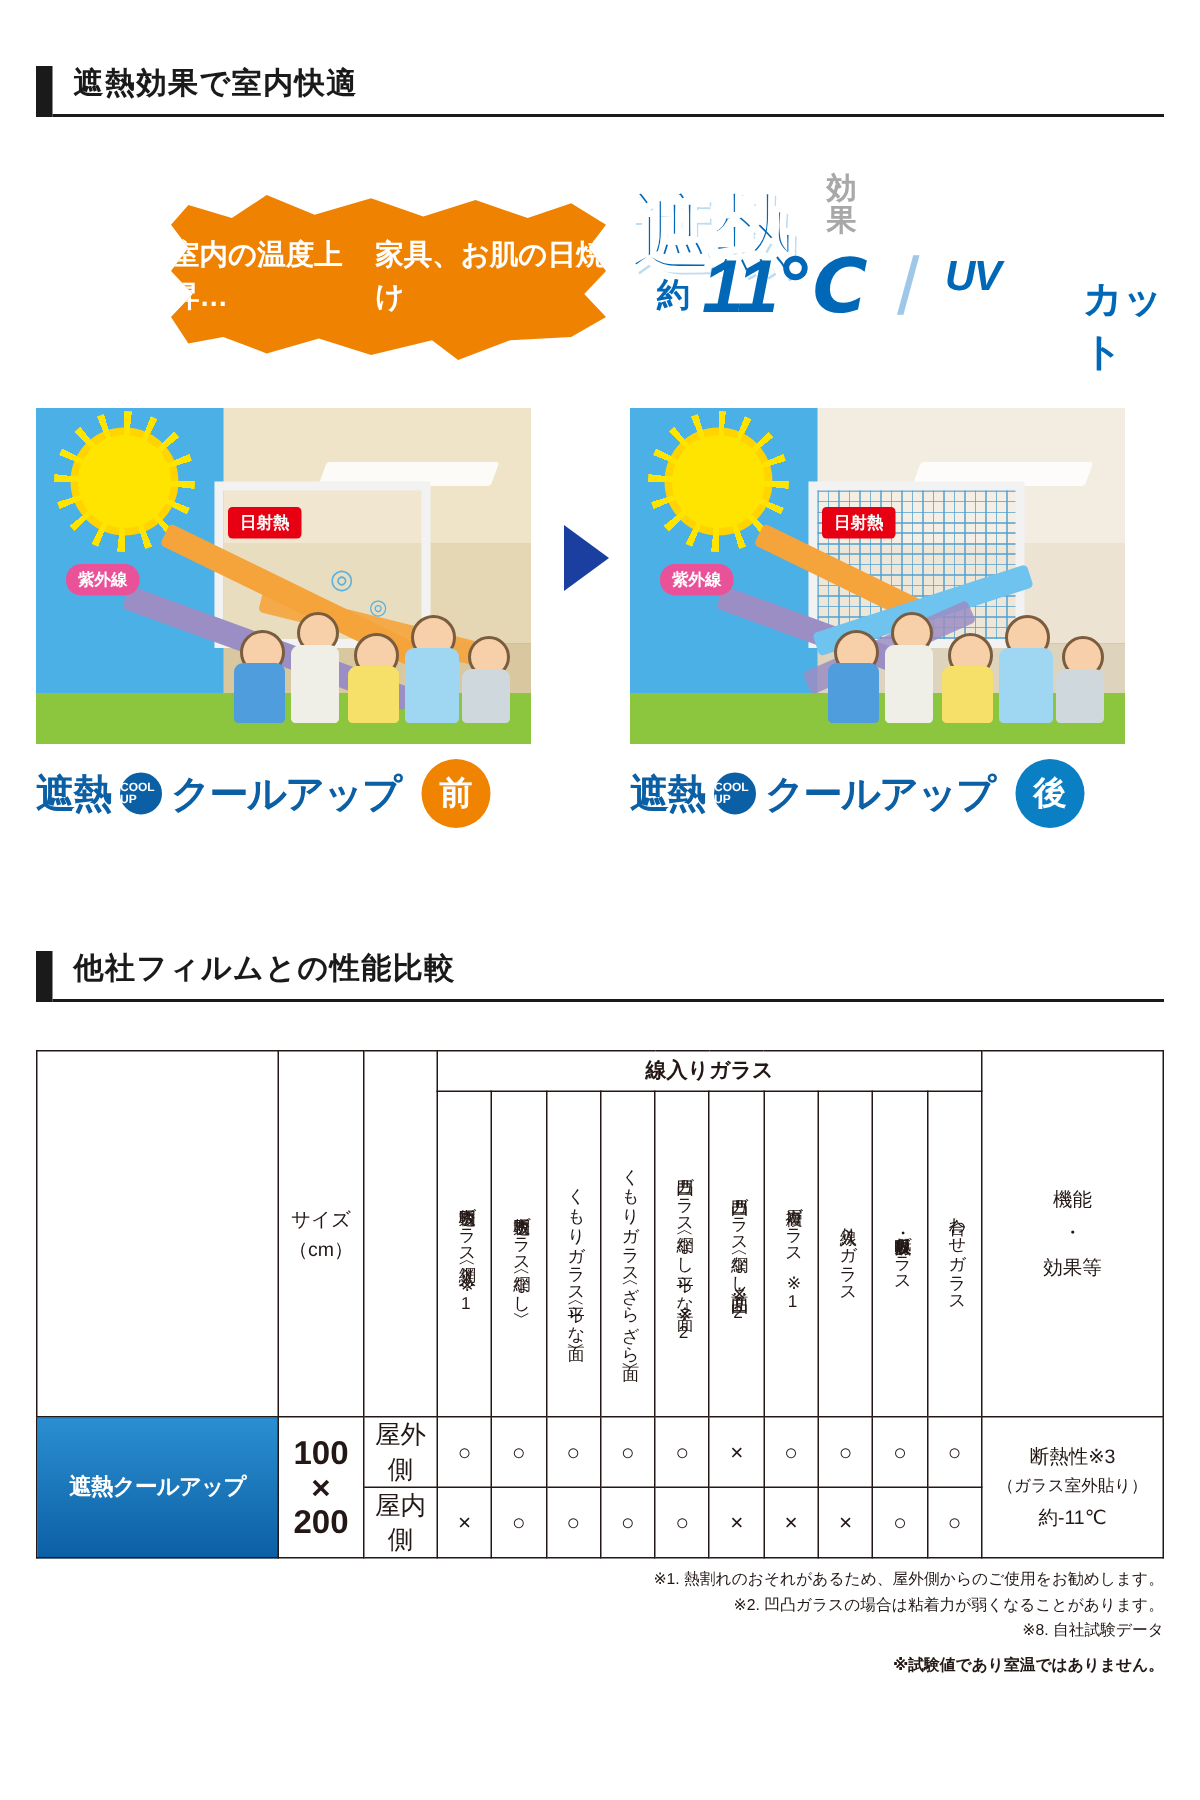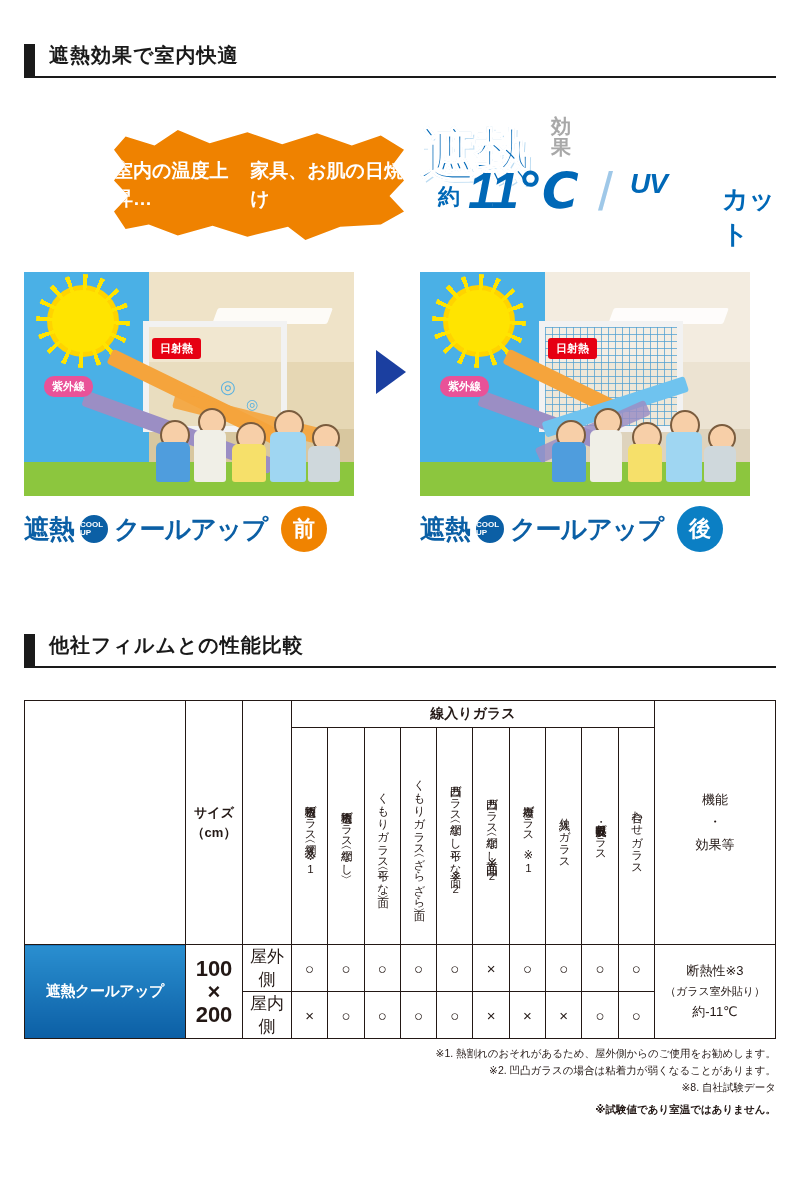--- a/index.html
+++ b/index.html
@@ -347,21 +347,21 @@
   <div class="txtwrap">
     <div class="txt">他社フィルムとの性能比較</div>
   </div>
 </div>
 
 <div id="tablewrap">
   <table class="cmp">
     <tbody>
         <tr>
       <td rowspan="2" style="width:160px;"></td>
-      <td rowspan="2" style="width:56px;font-weight:bold;">
+      <td rowspan="2" style="width:56px;">
         <div style="font-size:13px;line-height:1.5;">
           <div>サイズ</div>
           <div>（cm）</div>
         </div>
       </td>
       <td rowspan="2" style="width:48px;"></td>
       <td colspan="10" class="glass-head">線入りガラス</td>
       <td rowspan="2" class="funccell">
         <div>機能</div>
         <div>・</div>

